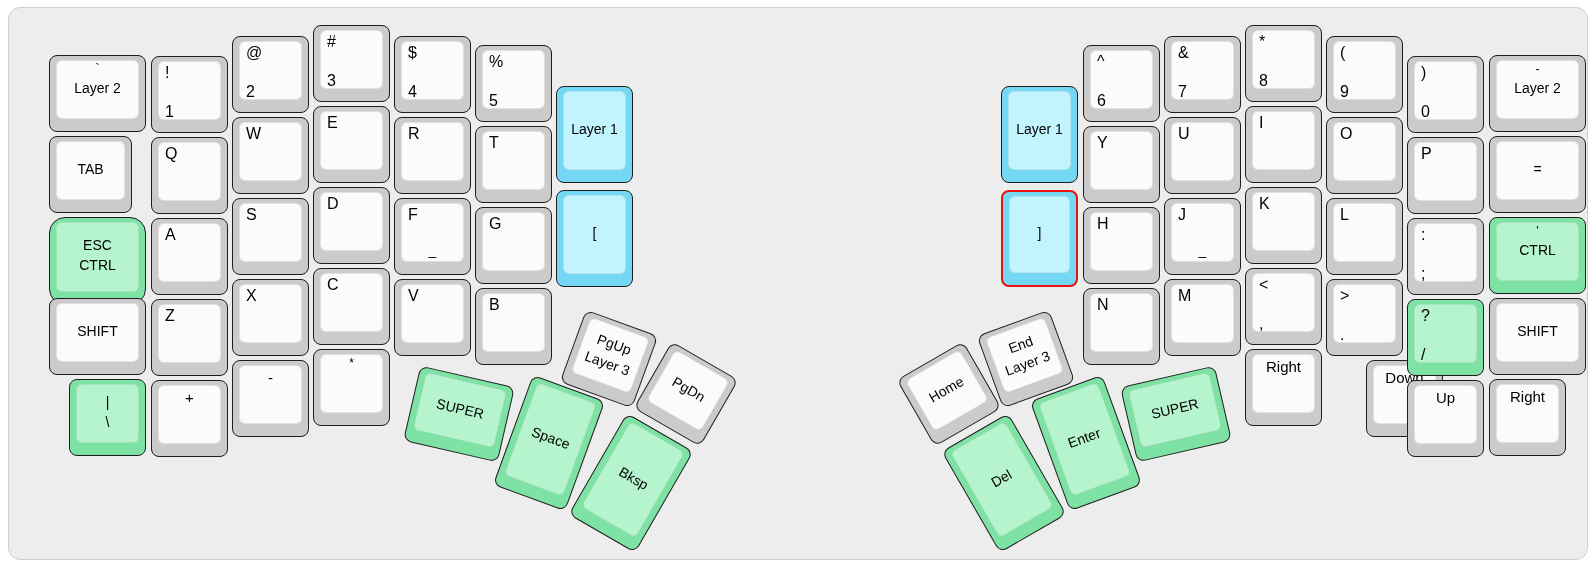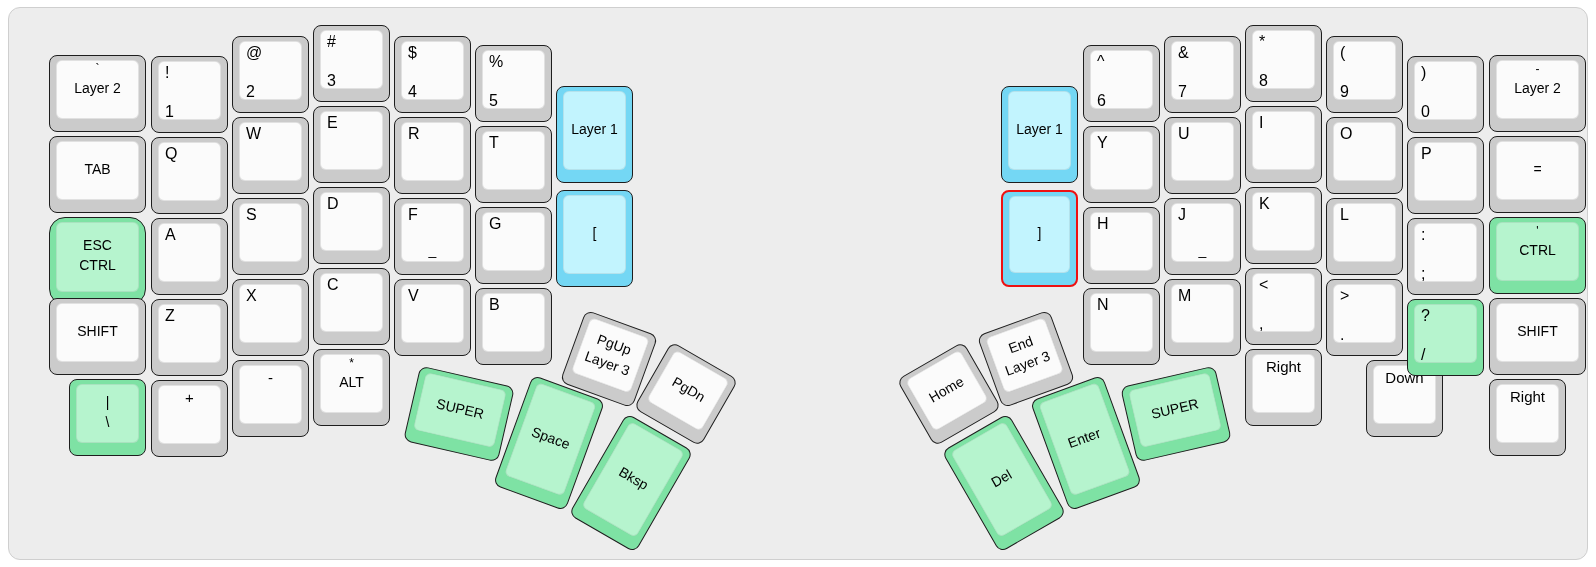--- a/index.html
+++ b/index.html
@@ -44,21 +44,21 @@
 <body>
 
 <div id="stage">
   <div id="panel">
     <div id="board">
         <div class="key white has-cc" style="width: 97px; height: 77px; left: 40px; top: 47px;">
           <div class="keytop"></div>
           <div class="lbl lbl-tc">`</div>
           <div class="lbl lbl-cc">Layer 2</div>
         </div>
-        <div class="key white has-cc" style="width: 97px; height: 77px; left: 40px; top: 128px;">
+        <div class="key white has-cc" style="width: 83px; height: 77px; left: 40px; top: 128px;">
           <div class="keytop"></div>
           <div class="lbl lbl-cc">TAB</div>
         </div>
         <div class="key green has-cc" style="width: 97px; height: 88px; left: 40px; top: 209px; border-radius: 16px;">
           <div class="keytop"></div>
           <div class="lbl lbl-cc">ESC
 CTRL</div>
         </div>
         <div class="key white has-cc" style="width: 97px; height: 77px; left: 40px; top: 290px;">
           <div class="keytop"></div>
@@ -124,21 +124,20 @@
           <div class="keytop"></div>
           <div class="lbl lbl-tl">D</div>
         </div>
         <div class="key white" style="width: 77px; height: 77px; left: 304px; top: 260px;">
           <div class="keytop"></div>
           <div class="lbl lbl-tl">C</div>
         </div>
         <div class="key white has-cc" style="width: 77px; height: 77px; left: 304px; top: 341px;">
           <div class="keytop"></div>
           <div class="lbl lbl-tc">*</div>
-          <div class="lbl lbl-cc">ALT</div>
         </div>
         <div class="key white" style="width: 77px; height: 77px; left: 385px; top: 28px;">
           <div class="keytop"></div>
           <div class="lbl lbl-tl">$</div>
           <div class="lbl lbl-tl2">4</div>
         </div>
         <div class="key white" style="width: 77px; height: 77px; left: 385px; top: 109px;">
           <div class="keytop"></div>
           <div class="lbl lbl-tl">R</div>
         </div>
@@ -295,20 +294,24 @@
         </div>
         <div class="key white" style="width: 77px; height: 77px; left: 1398px; top: 210px;">
           <div class="keytop"></div>
           <div class="lbl lbl-tl">:</div>
           <div class="lbl lbl-tl2">;</div>
         </div>
         <div class="key green" style="width: 77px; height: 77px; left: 1398px; top: 291px;">
           <div class="keytop"></div>
           <div class="lbl lbl-tl">?</div>
           <div class="lbl lbl-tl2">/</div>
+        </div>
+        <div class="key white" style="width: 77px; height: 77px; left: 1398px; top: 372px;">
+          <div class="keytop"></div>
+          <div class="lbl lbl-tc">Up</div>
         </div>
         <div class="key white has-cc" style="width: 97px; height: 77px; left: 1480px; top: 47px;">
           <div class="keytop"></div>
           <div class="lbl lbl-tc">-</div>
           <div class="lbl lbl-cc">Layer 2</div>
         </div>
         <div class="key white has-cc" style="width: 97px; height: 77px; left: 1480px; top: 128px;">
           <div class="keytop"></div>
           <div class="lbl lbl-cc">=</div>
         </div>

